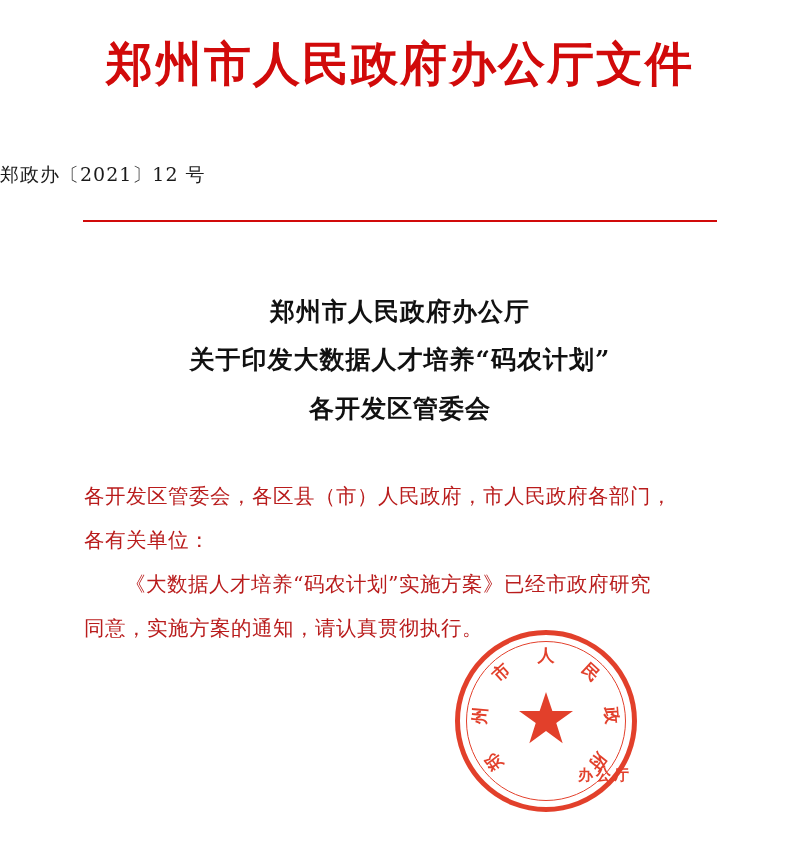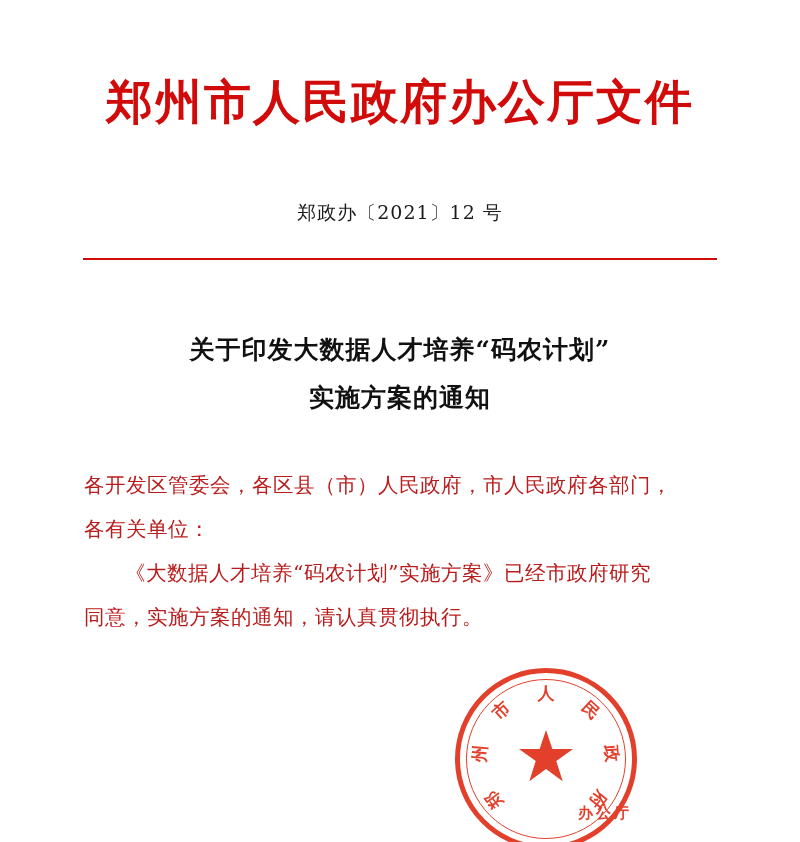--- a/index.html
+++ b/index.html
@@ -20,35 +20,33 @@
     height: 842px;
     position: relative;
     background: #fff;
     box-sizing: border-box;
   }
 
   
   .masthead {
     text-align: center;
     padding-top: 38px;
-    margin-top: 38px;
   }
   .masthead-title {
     color: #d10a0a;
     font-family: "DejaVu Serif", "Liberation Serif", serif;
     font-weight: 700;
     font-size: 47px;
     letter-spacing: 2px;
     line-height: 1.1;
     white-space: nowrap;
   }
 
   
   .doc-number-row {
-    text-align: center;
     margin-top: 72px;
   }
   .doc-number {
     font-size: 19px;
     letter-spacing: 1px;
     color: #1a1a1a;
   }
 
   
   .red-rule {
@@ -164,22 +162,23 @@
     <div class="masthead-title">郑州市人民政府办公厅文件</div>
   </div>
 
   <div class="doc-number-row">
     <span class="doc-number">郑政办〔2021〕12 号</span>
   </div>
 
   <div class="red-rule"></div>
 
   <div class="title-block">
+    <div class="title-line">郑州市人民政府办公厅</div>
     <div class="title-line">关于印发大数据人才培养“码农计划”</div>
-    <div class="title-line">实施方案的通知</div>
+    <div class="title-line">各开发区管委会</div>
   </div>
 
   <div class="body-block">
     <div class="body-line">各开发区管委会，各区县（市）人民政府，市人民政府各部门，</div>
     <div class="body-line">各有关单位：</div>
     <div class="body-line body-indent">《大数据人才培养“码农计划”实施方案》已经市政府研究</div>
     <div class="body-line">同意，实施方案的通知，请认真贯彻执行。</div>
   </div>
 
   <div class="seal">

